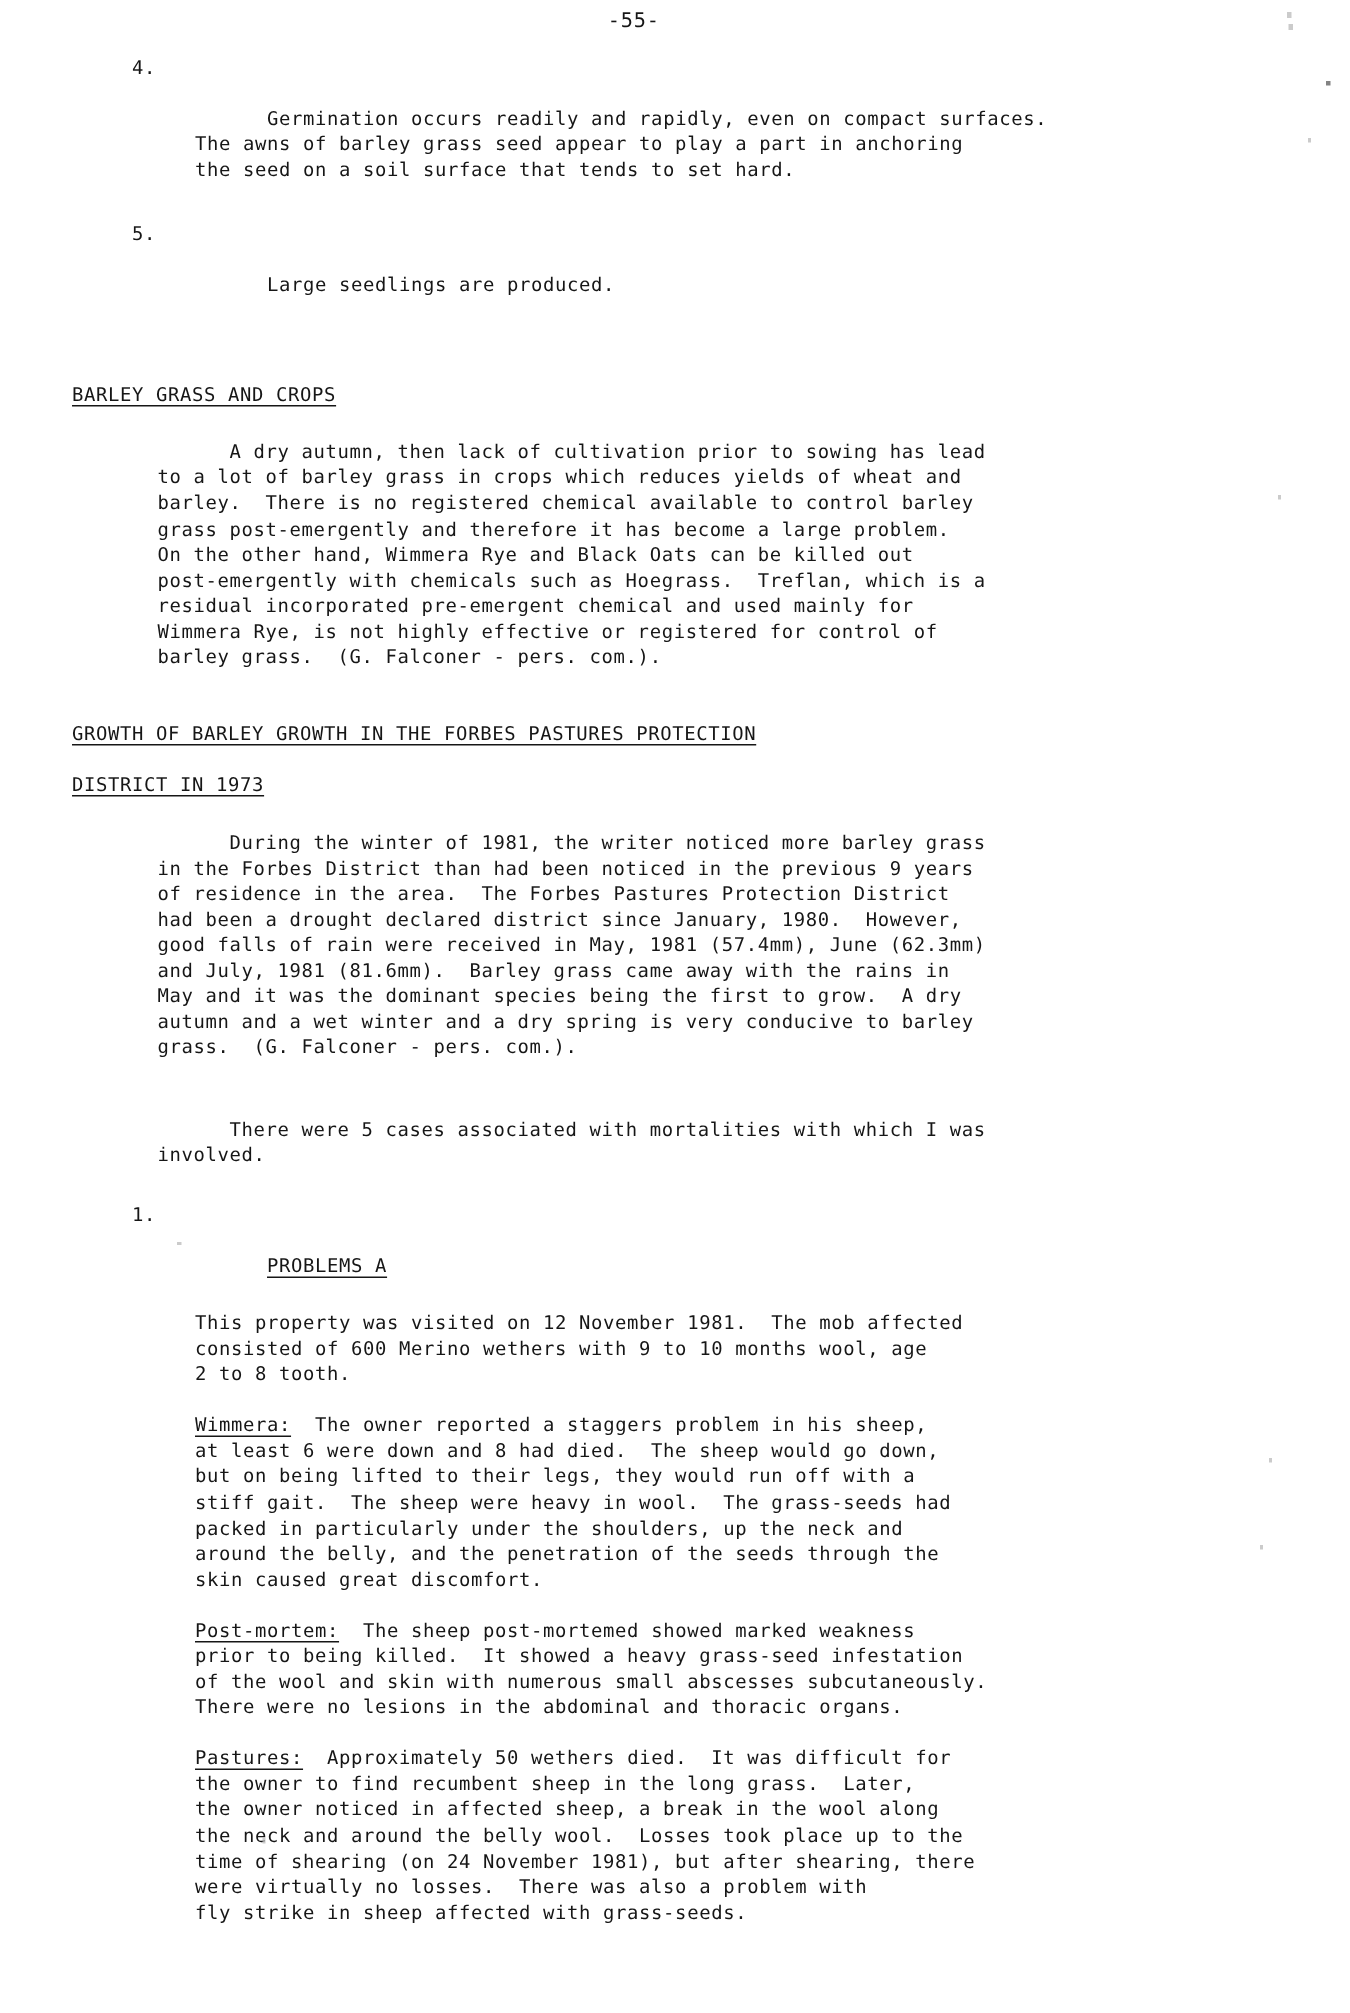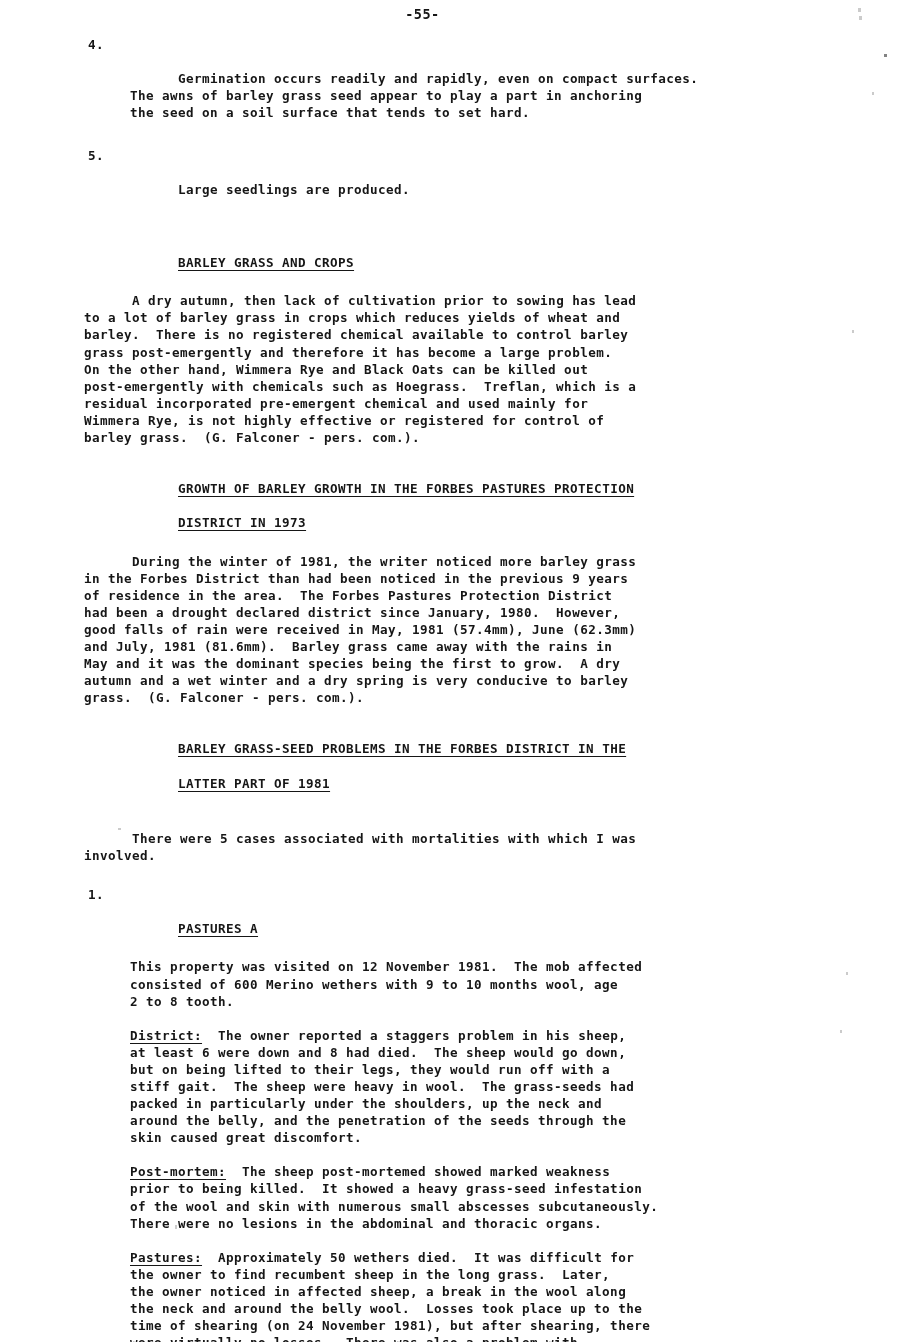--- a/index.html
+++ b/index.html
@@ -18,21 +18,20 @@
     -webkit-font-smoothing: none;
   }
 
   .page {
     position: absolute;
     left: 0;
     top: 0;
     width: 900px;
     height: 1342px;
     background: #ffffff;
-    font-weight: bold;
   }
 
   
   .page-number {
     position: absolute;
     left: 0;
     top: 6px;
     width: 845px;
     text-align: center;
     font-size: 13.5px;
@@ -66,35 +65,34 @@
   .numitem .num {
     position: absolute;
     left: 88px;
     top: 0;
     width: 40px;
   }
 
   
   .para {
     margin: 0;
-    padding-left: 84px;
+    padding-left: 105px;
     padding-right: 100px;
   }
 
   
   .para-ind {
     margin: 0;
     padding-left: 130px;
     padding-right: 78px;
   }
 
   
   .heading {
     margin: 0;
-    padding-left: 130px;
   }
   .heading .u {
     text-decoration: underline;
     text-underline-offset: 2.5px;
     text-decoration-thickness: 1.1px;
   }
 
   .inline-u {
     text-decoration: underline;
     text-underline-offset: 2.5px;
@@ -164,47 +162,43 @@
 of residence in the area.  The Forbes Pastures Protection District
 had been a drought declared district since January, 1980.  However,
 good falls of rain were received in May, 1981 (57.4mm), June (62.3mm)
 and July, 1981 (81.6mm).  Barley grass came away with the rains in
 May and it was the dominant species being the first to grow.  A dry
 autumn and a wet winter and a dry spring is very conducive to barley
 grass.  (G. Falconer - pers. com.).</div>
 
     <div class="gap-m"></div>
 
-    <div class="block heading">
-      <span class="u">BARLEY GRASS-SEED PROBLEMS IN THE FORBES DISTRICT IN THE</span><br>
-      <span class="u">LATTER PART OF 1981</span>
-    </div>
     <div class="gap-xs"></div>
 
     <div class="gap-m"></div>
 
     <div class="block para">      There were 5 cases associated with mortalities with which I was
 involved.</div>
 
     <div class="gap-l"></div>
 
     <div class="block numitem">
       <span class="num">1.</span>
-      <span class="inline-u">PASTURES A</span>
+      <span class="inline-u">PROBLEMS A</span>
     </div>
 
     <div class="gap-xs"></div>
 
     <div class="block para-ind">This property was visited on 12 November 1981.  The mob affected
 consisted of 600 Merino wethers with 9 to 10 months wool, age
 2 to 8 tooth.</div>
 
     <div class="gap-m"></div>
 
-    <div class="block para-ind"><span class="inline-u">District:</span><span>  The owner reported a staggers problem in his sheep,
+    <div class="block para-ind"><span class="inline-u">Wimmera:</span><span>  The owner reported a staggers problem in his sheep,
 at least 6 were down and 8 had died.  The sheep would go down,
 but on being lifted to their legs, they would run off with a
 stiff gait.  The sheep were heavy in wool.  The grass-seeds had
 packed in particularly under the shoulders, up the neck and
 around the belly, and the penetration of the seeds through the
 skin caused great discomfort.</span></div>
 
     <div class="gap-m"></div>
 
     <div class="block para-ind"><span class="inline-u">Post-mortem:</span><span>  The sheep post-mortemed showed marked weakness

